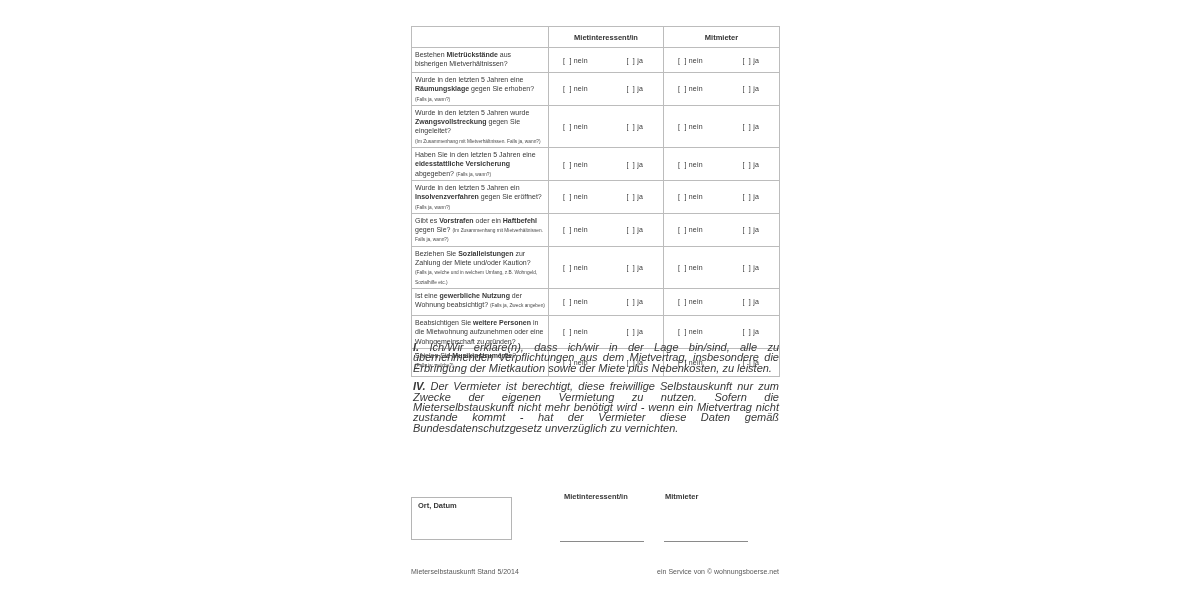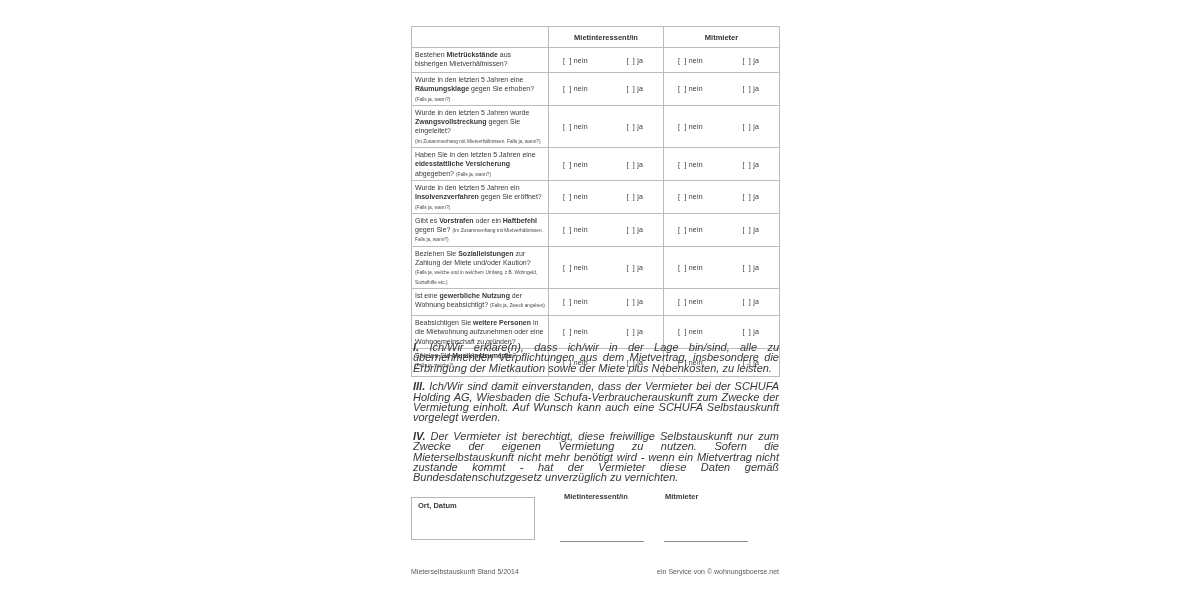--- a/index.html
+++ b/index.html
@@ -72,21 +72,21 @@
     text-align: justify;
     font-style: italic;
   }
   #paragraphs p b { font-weight: bold; }
 
   
   #signature-area { top: 492px; height: 58px; }
   .ort-box {
     position: absolute;
     left: 0; top: 5px;
-    width: 124px; height: 43px;
+    width: 101px; height: 43px;
     border: 1px solid #b5b5b5;
     box-sizing: border-box;
     padding: 3px 0 0 6px;
     font-size: 7.5px;
     font-weight: bold;
   }
   .sig-label {
     position: absolute;
     top: 0;
     font-size: 7.5px;
@@ -180,21 +180,20 @@
           <td class="acell"><span class="opt nein">[&nbsp;&nbsp;] nein</span><span class="opt ja">[&nbsp;&nbsp;] ja</span></td>
           <td class="acell"><span class="opt nein">[&nbsp;&nbsp;] nein</span><span class="opt ja">[&nbsp;&nbsp;] ja</span></td>
         </tr>
       </tbody>
   </table>
 </div>
 
 <div id="paragraphs" class="block">
 
 <p><b>I.</b> Ich/Wir erkläre(n), dass ich/wir in der Lage bin/sind, alle zu übernehmenden Verpflichtungen aus dem Mietvertrag, insbesondere die Erbringung der Mietkaution sowie der Miete plus Nebenkosten, zu leisten.</p>
-    <p><b>III.</b> Ich/Wir sind damit einverstanden, dass der Vermieter bei der SCHUFA Holding AG, Wiesbaden die Schufa-Verbraucherauskunft zum Zwecke der Vermietung einholt. Auf Wunsch kann auch eine SCHUFA Selbstauskunft vorgelegt werden.</p>
     <p><b>IV.</b> Der Vermieter ist berechtigt, diese freiwillige Selbstauskunft nur zum Zwecke der eigenen Vermietung zu nutzen. Sofern die Mieterselbstauskunft nicht mehr benötigt wird - wenn ein Mietvertrag nicht zustande kommt - hat der Vermieter diese Daten gemäß Bundesdatenschutzgesetz unverzüglich zu vernichten.</p>
   </div>
 
 <div id="signature-area" class="block">
   <div class="ort-box">
     <span>Ort, Datum</span>
   </div>
   <span class="sig-label one">Mietinteressent/in</span>
   <span class="sig-label two">Mitmieter</span>
   <div class="sig-line one"></div>

